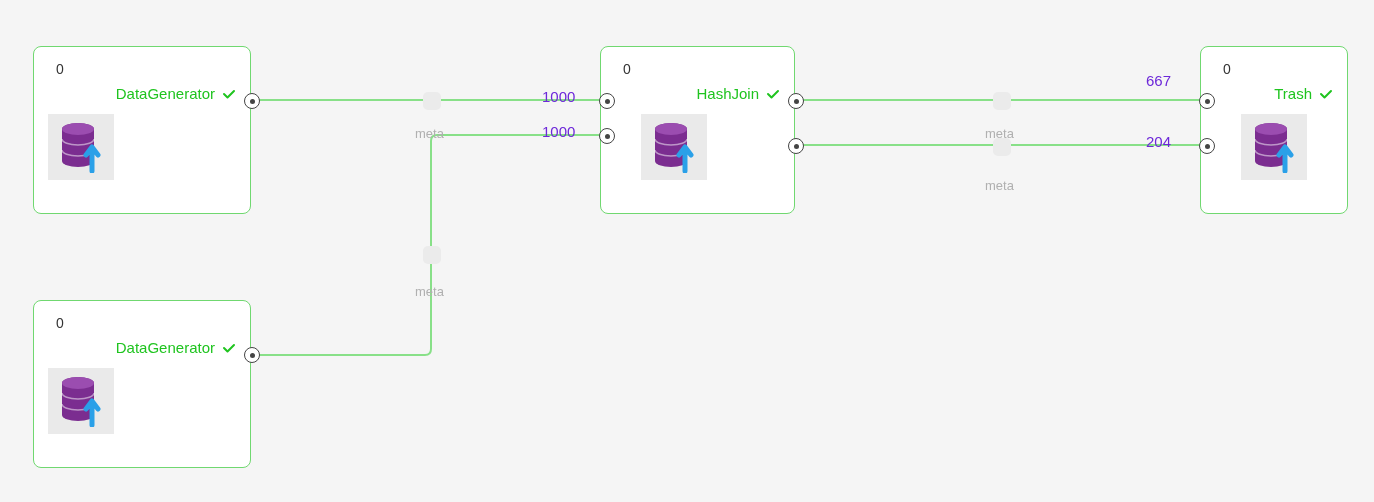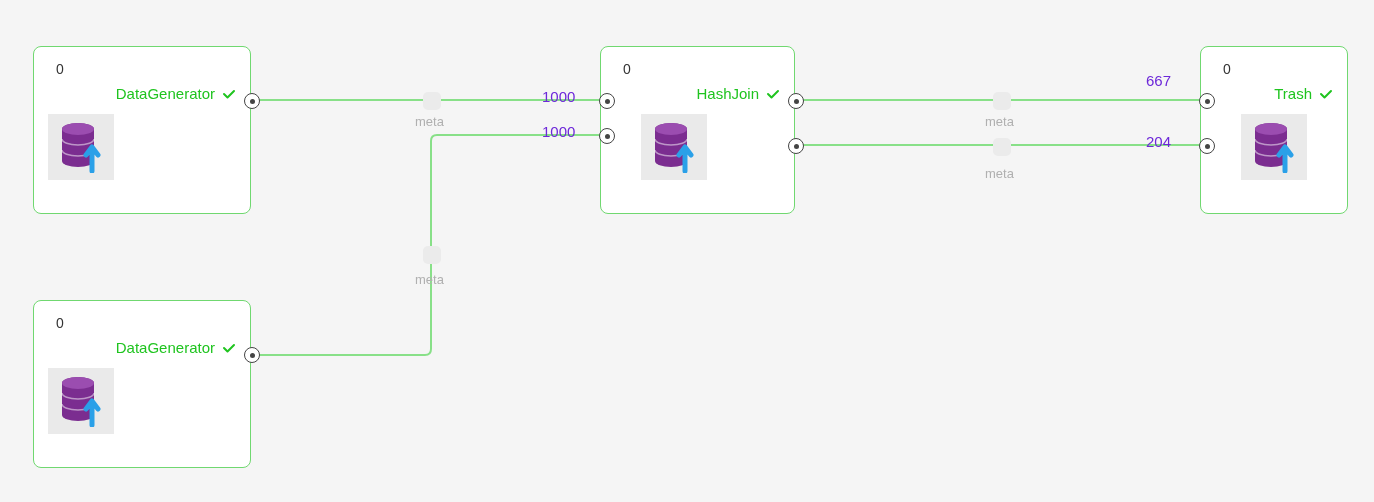--- a/index.html
+++ b/index.html
@@ -92,20 +92,21 @@
     position: absolute;
     width: 18px;
     height: 18px;
     background: #ebebeb;
     border-radius: 5px;
   }
   .meta-label {
     position: absolute;
     font-size: 13px;
     color: #b0b0b0;
+    margin-top: 12px;
   }
   .edge-count {
     position: absolute;
     font-size: 15px;
     color: #6d28d9;
   }
 </style>
 </head>
 <body>
 

